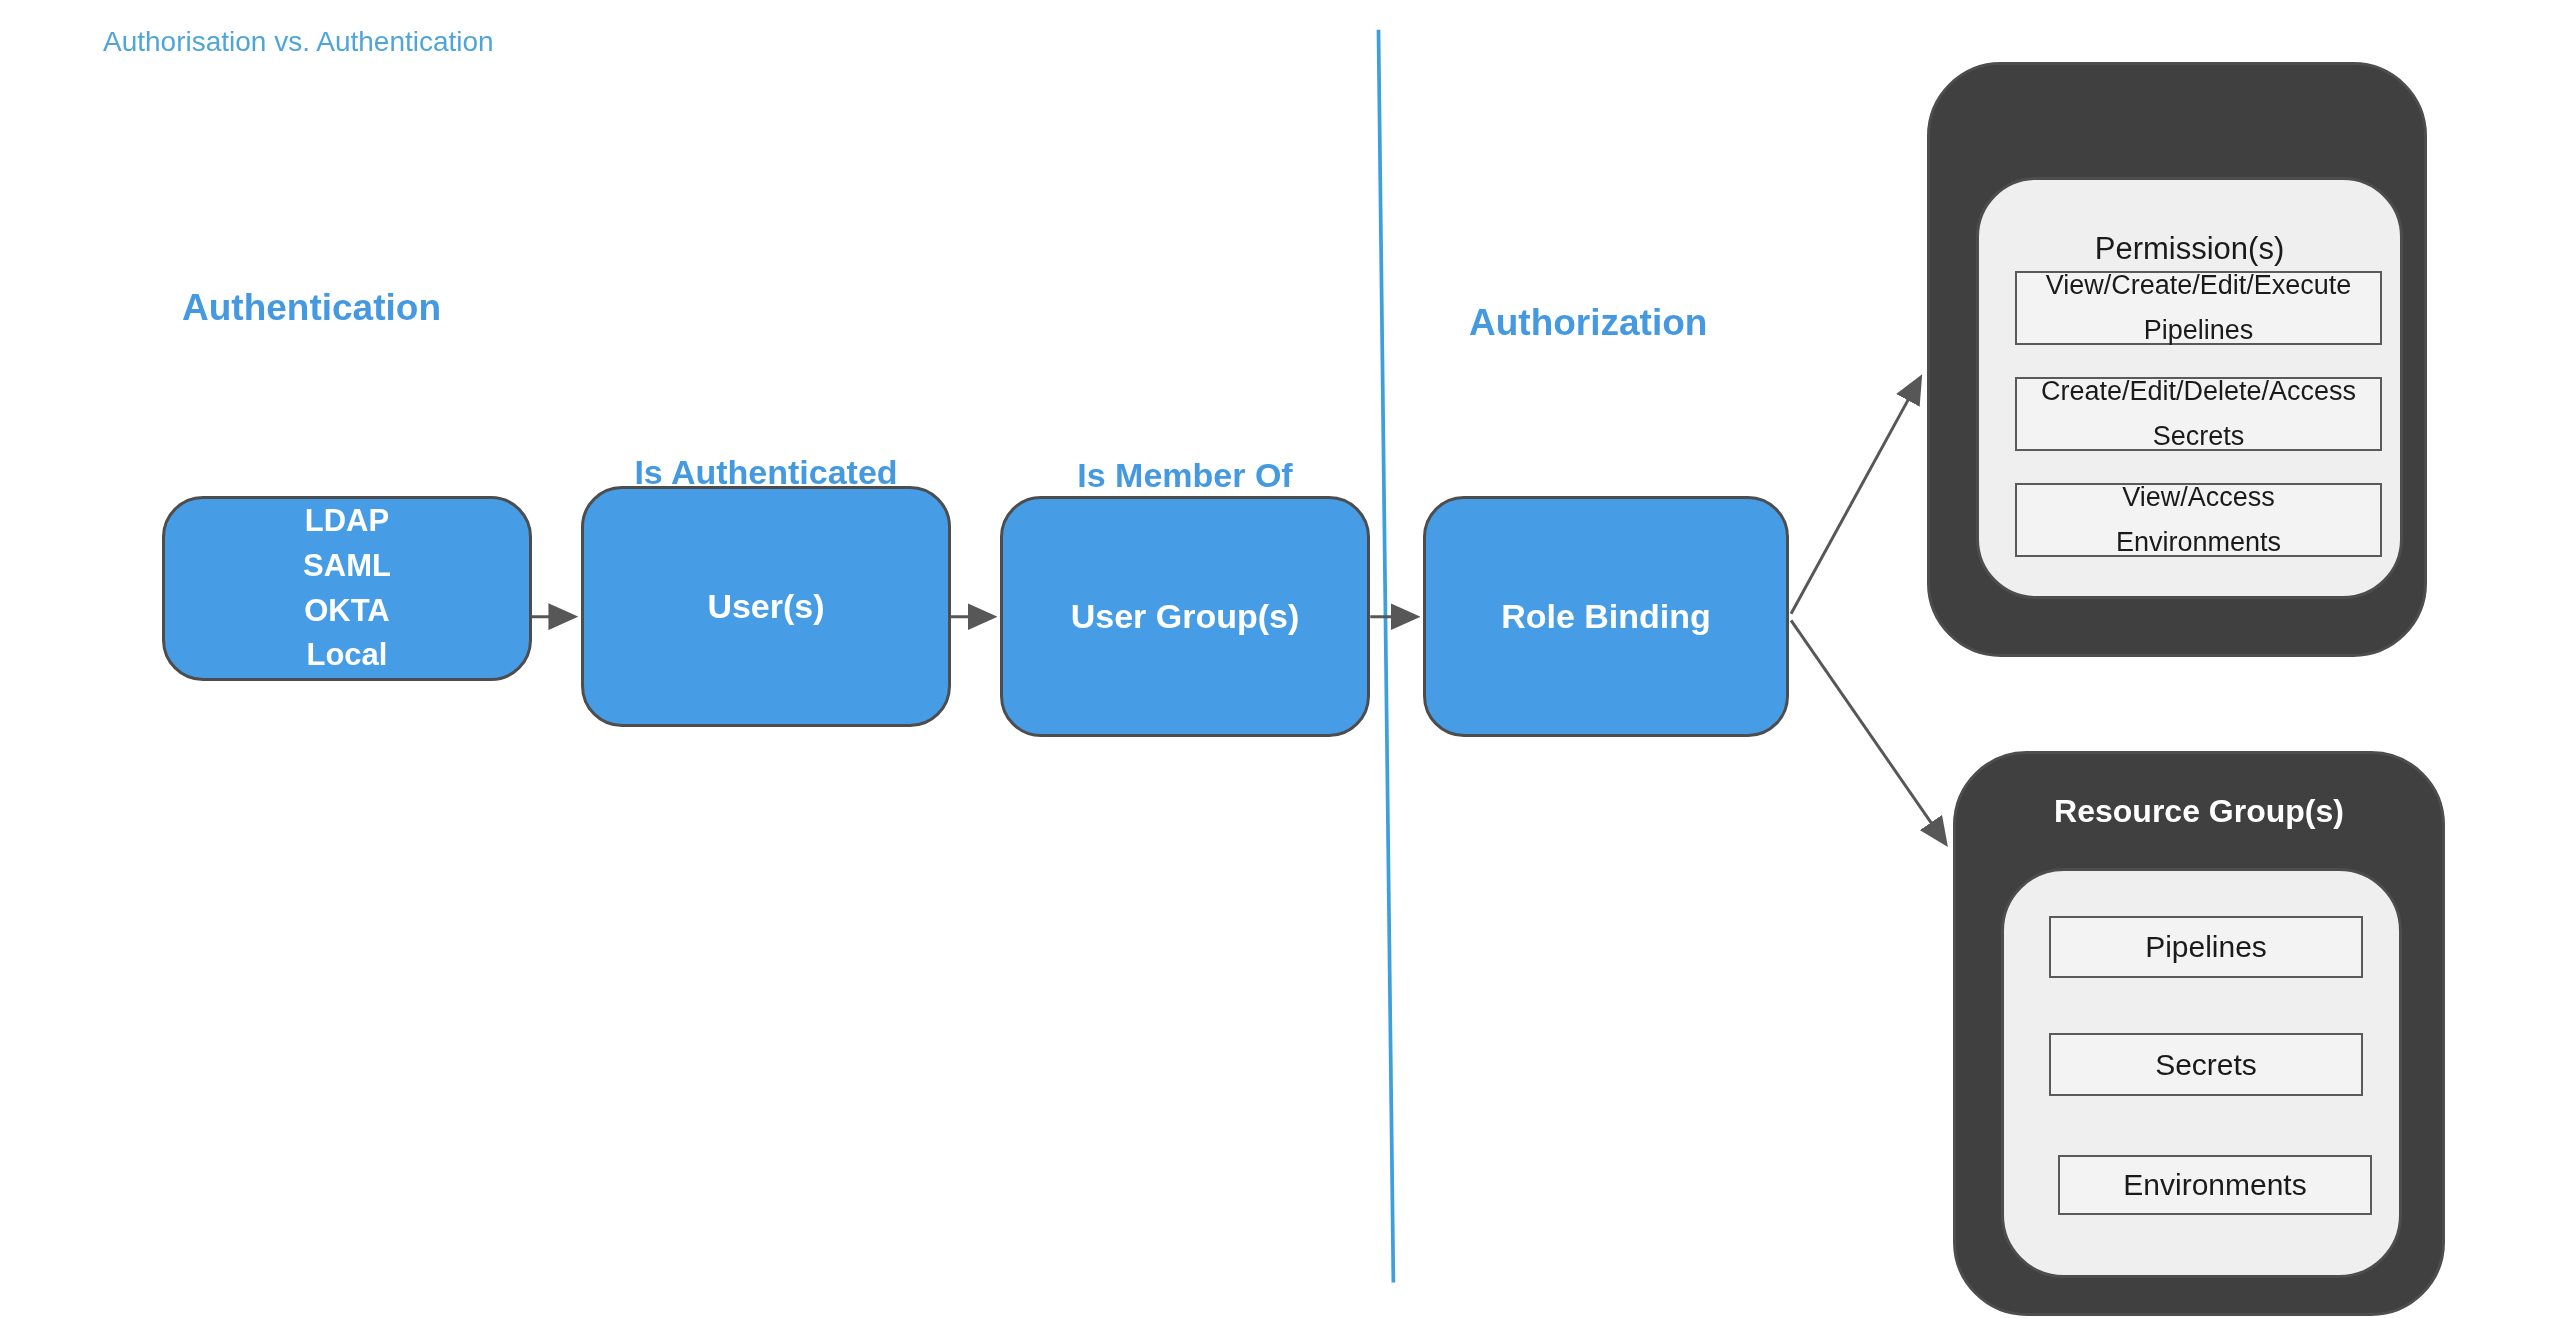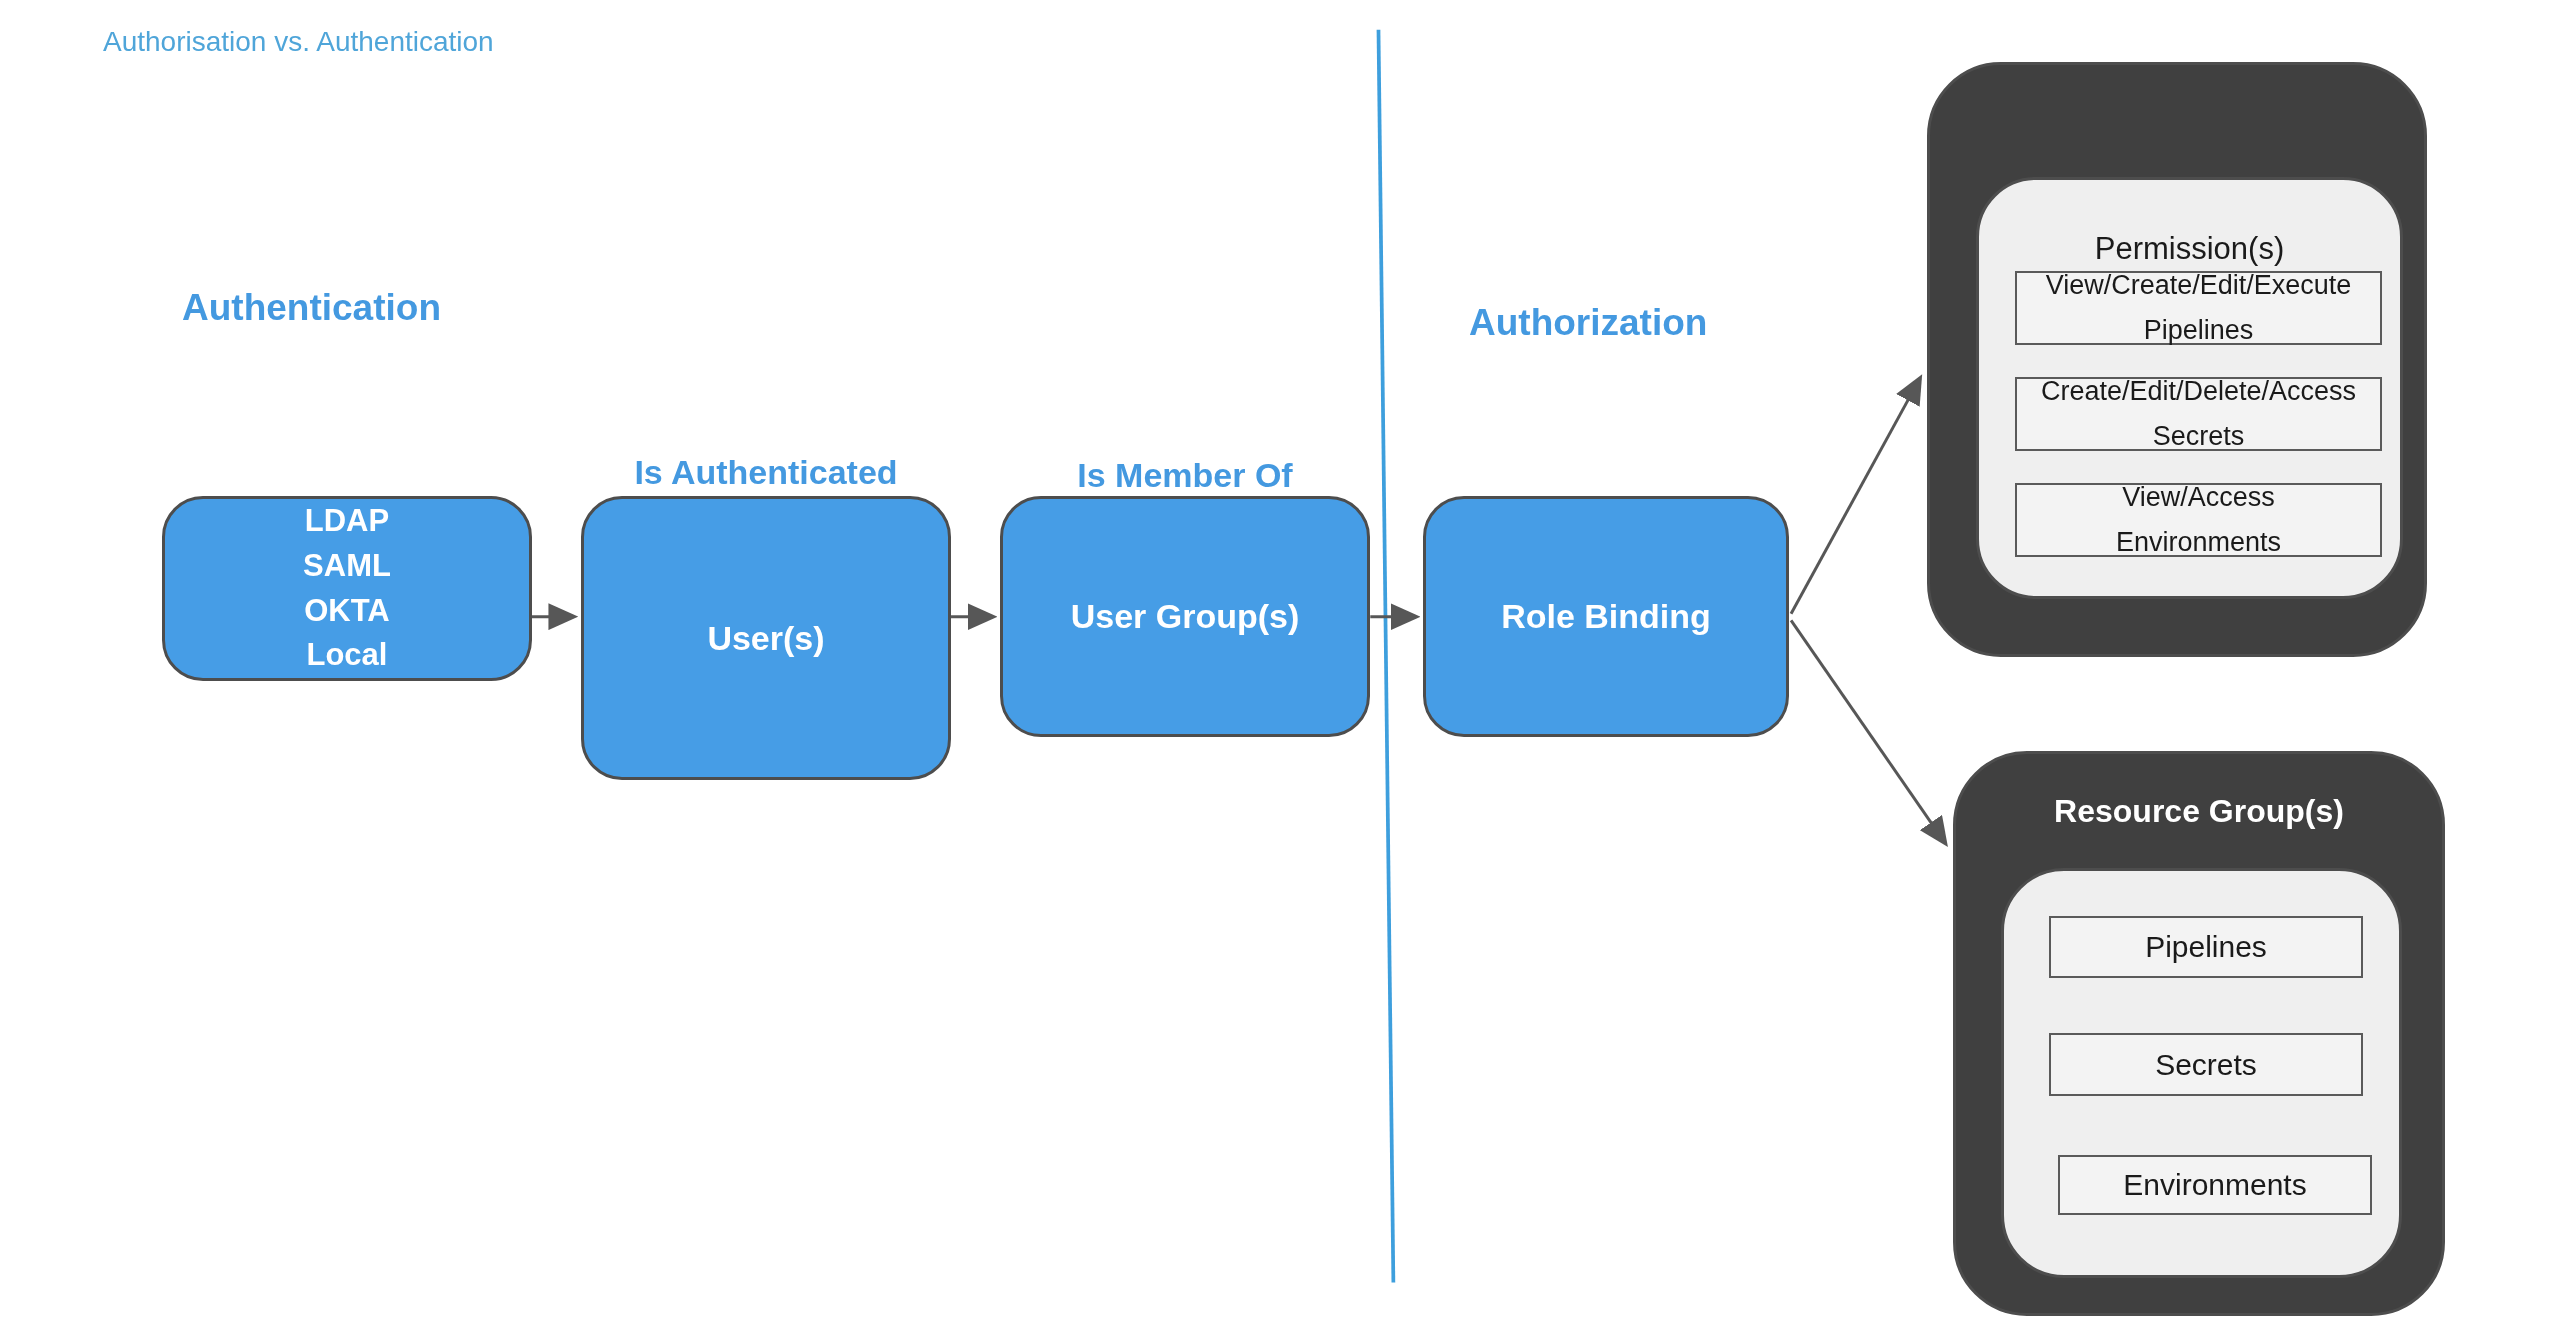--- a/index.html
+++ b/index.html
@@ -145,21 +145,21 @@
 
   <div class="abs flow-box" style="left:162px; top:496px; width:370px; height:185px;">
     <div class="idp-lines">
       <div>LDAP</div>
       <div>SAML</div>
       <div>OKTA</div>
       <div>Local</div>
     </div>
   </div>
 
-  <div class="abs flow-box" style="left:581px; top:496px; width:370px; height:284px;align-items:center;">
+  <div class="abs flow-box" style="left:581px; top:486px; width:370px; height:241px;align-items:center;">
     <span>User(s)</span>
   </div>
 
   <div class="abs flow-box" style="left:1000px; top:496px; width:370px; height:241px;">
     <span>User Group(s)</span>
   </div>
 
   <div class="abs flow-box" style="left:1423px; top:496px; width:366px; height:241px;">
     <span>Role Binding</span>
   </div>

